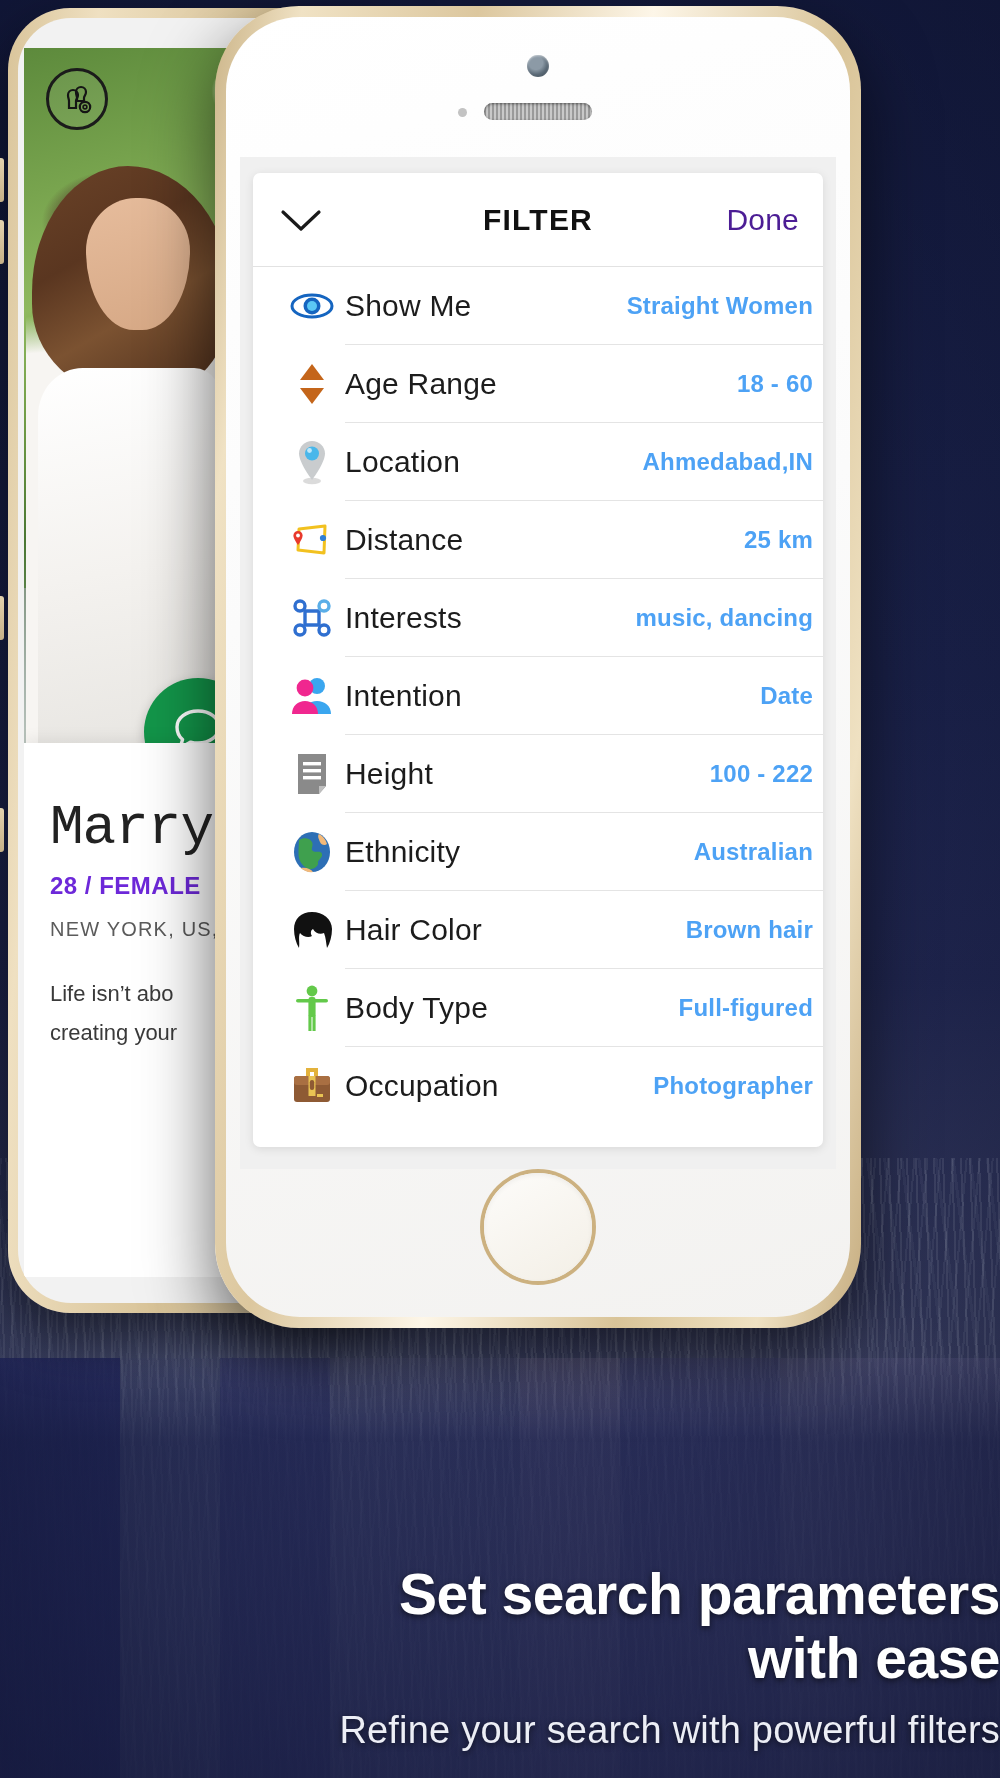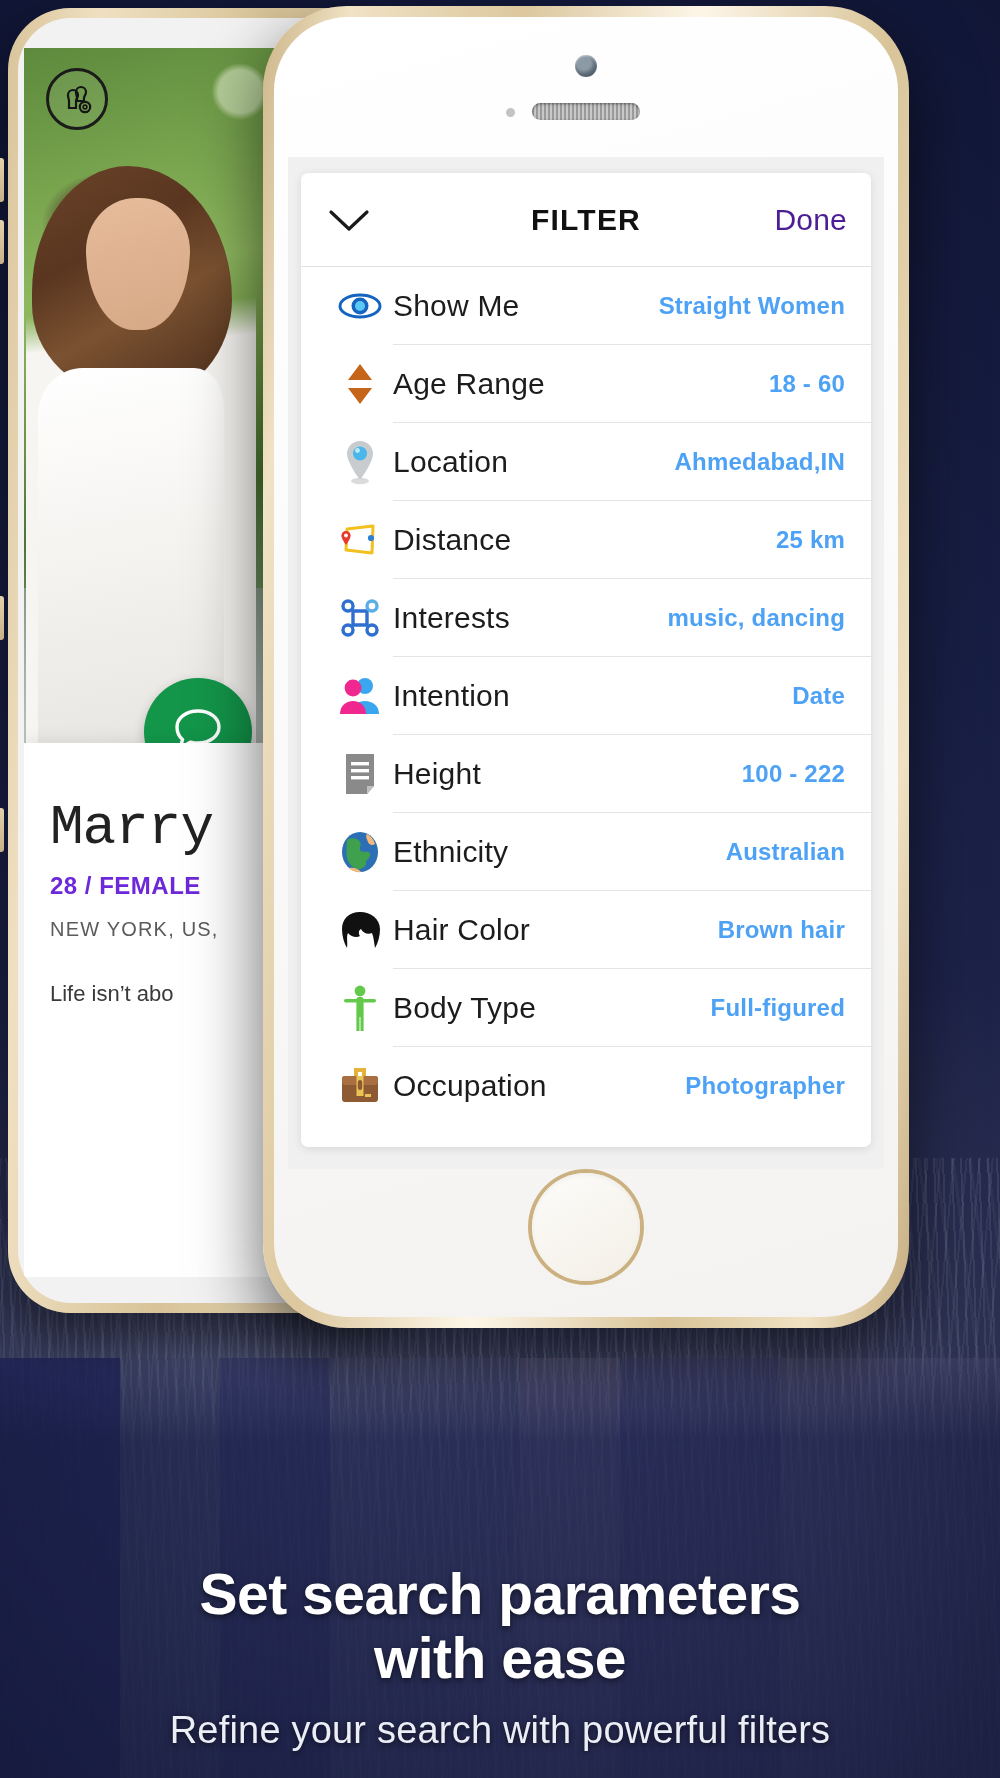--- a/index.html
+++ b/index.html
@@ -133,21 +133,20 @@
     background:linear-gradient(180deg,#e3d2ae,#c7b188); }
 
   
   .phone-front {
     position:absolute; left:215px; top:6px;
     width:646px; height:1322px;
     border-radius:84px;
     background:linear-gradient(100deg,#cbb488 0%,#f0e2c4 10%,#dcc79e 30%,#fdf6e8 50%,#d9c498 72%,#efe1c2 88%,#c6ad80 100%);
     box-shadow:0 30px 70px rgba(0,0,0,.6);
     padding:11px;
-    margin-left:48px;
   }
   .phone-front-inner {
     width:100%; height:100%; border-radius:74px;
     background:linear-gradient(165deg,#ffffff 0%,#fbfbfb 42%,#f3f2f0 100%);
     position:relative; overflow:hidden;
   }
   .pf-camera {
     position:absolute; left:50%; top:38px; transform:translateX(-50%);
     width:22px; height:22px; border-radius:50%;
     background:radial-gradient(circle at 40% 35%, #8c9aa6 0 35%, #5c6b78 60%, #33414c 100%);
@@ -194,40 +193,40 @@
     font-size:30px; font-weight:700; letter-spacing:1.2px; color:#111;
     pointer-events:none;
   }
   .done-btn {
     margin-left:auto; font-size:30px; color:#4c1d95; font-weight:400;
     letter-spacing:.2px; cursor:pointer; z-index:2;
   }
   .rows { padding:0 0 22px 0; }
   .frow {
     display:flex; align-items:center; height:78px;
-    padding:0 26px 0 26px; position:relative;
+    padding:0 10px 0 26px; position:relative;
   }
   .frow .sep {
     position:absolute; left:92px; right:0; bottom:0; height:1px; background:#e4e4e4;
   }
   .frow:last-child .sep { display:none; }
   .ficon {
     width:66px; flex:0 0 66px; display:flex; align-items:center; justify-content:center;
   }
   .flabel {
     font-size:30px; color:#1c1c1c; font-weight:300; letter-spacing:.2px;
   }
   .fvalue {
     margin-left:auto; font-size:24px; color:#4da2f5; font-weight:700;
     letter-spacing:.2px; white-space:nowrap;
   }
 
   
   .caption {
-    position:absolute; left:0; right:0; bottom:26px; text-align:center;
+    position:absolute; left:0; right:0; bottom:26px; text-align:right;
     text-shadow:0 2px 6px rgba(0,0,0,.6);
   }
   .cap-head {
     font-size:57px; font-weight:700; color:#fff; line-height:1.12;
     letter-spacing:-.5px;
   }
   .cap-sub {
     font-size:38px; font-weight:300; color:#eceef5; margin-top:18px;
     letter-spacing:.2px;
   }
@@ -271,20 +270,21 @@
         <svg width="58" height="54" viewBox="0 0 58 54">
           <path d="M29 6c12 0 21 7 21 16s-9 16-21 16c-2.6 0-5-.3-7.3-.9L11 43l2.6-8.5C10 31.6 8 28 8 22 8 13 17 6 29 6z" fill="none" stroke="#ffffff" stroke-width="3.4" stroke-linejoin="round"></path>
         </svg>
       </div>
 
       <div class="pb-card">
         <div class="pb-name">Marry</div>
         <div class="pb-meta">28 / FEMALE</div>
         <div class="pb-loc">NEW YORK, US,</div>
         <div class="pb-bio">Life isn’t abo</div>
+        <div class="pb-bio" style="margin-top:6px;">creating your</div>
       </div>
 
     </div>
   </div>
 </div>
 
 <div class="phone-front">
   <div class="phone-front-inner">
 
     <div class="pf-camera"></div>

